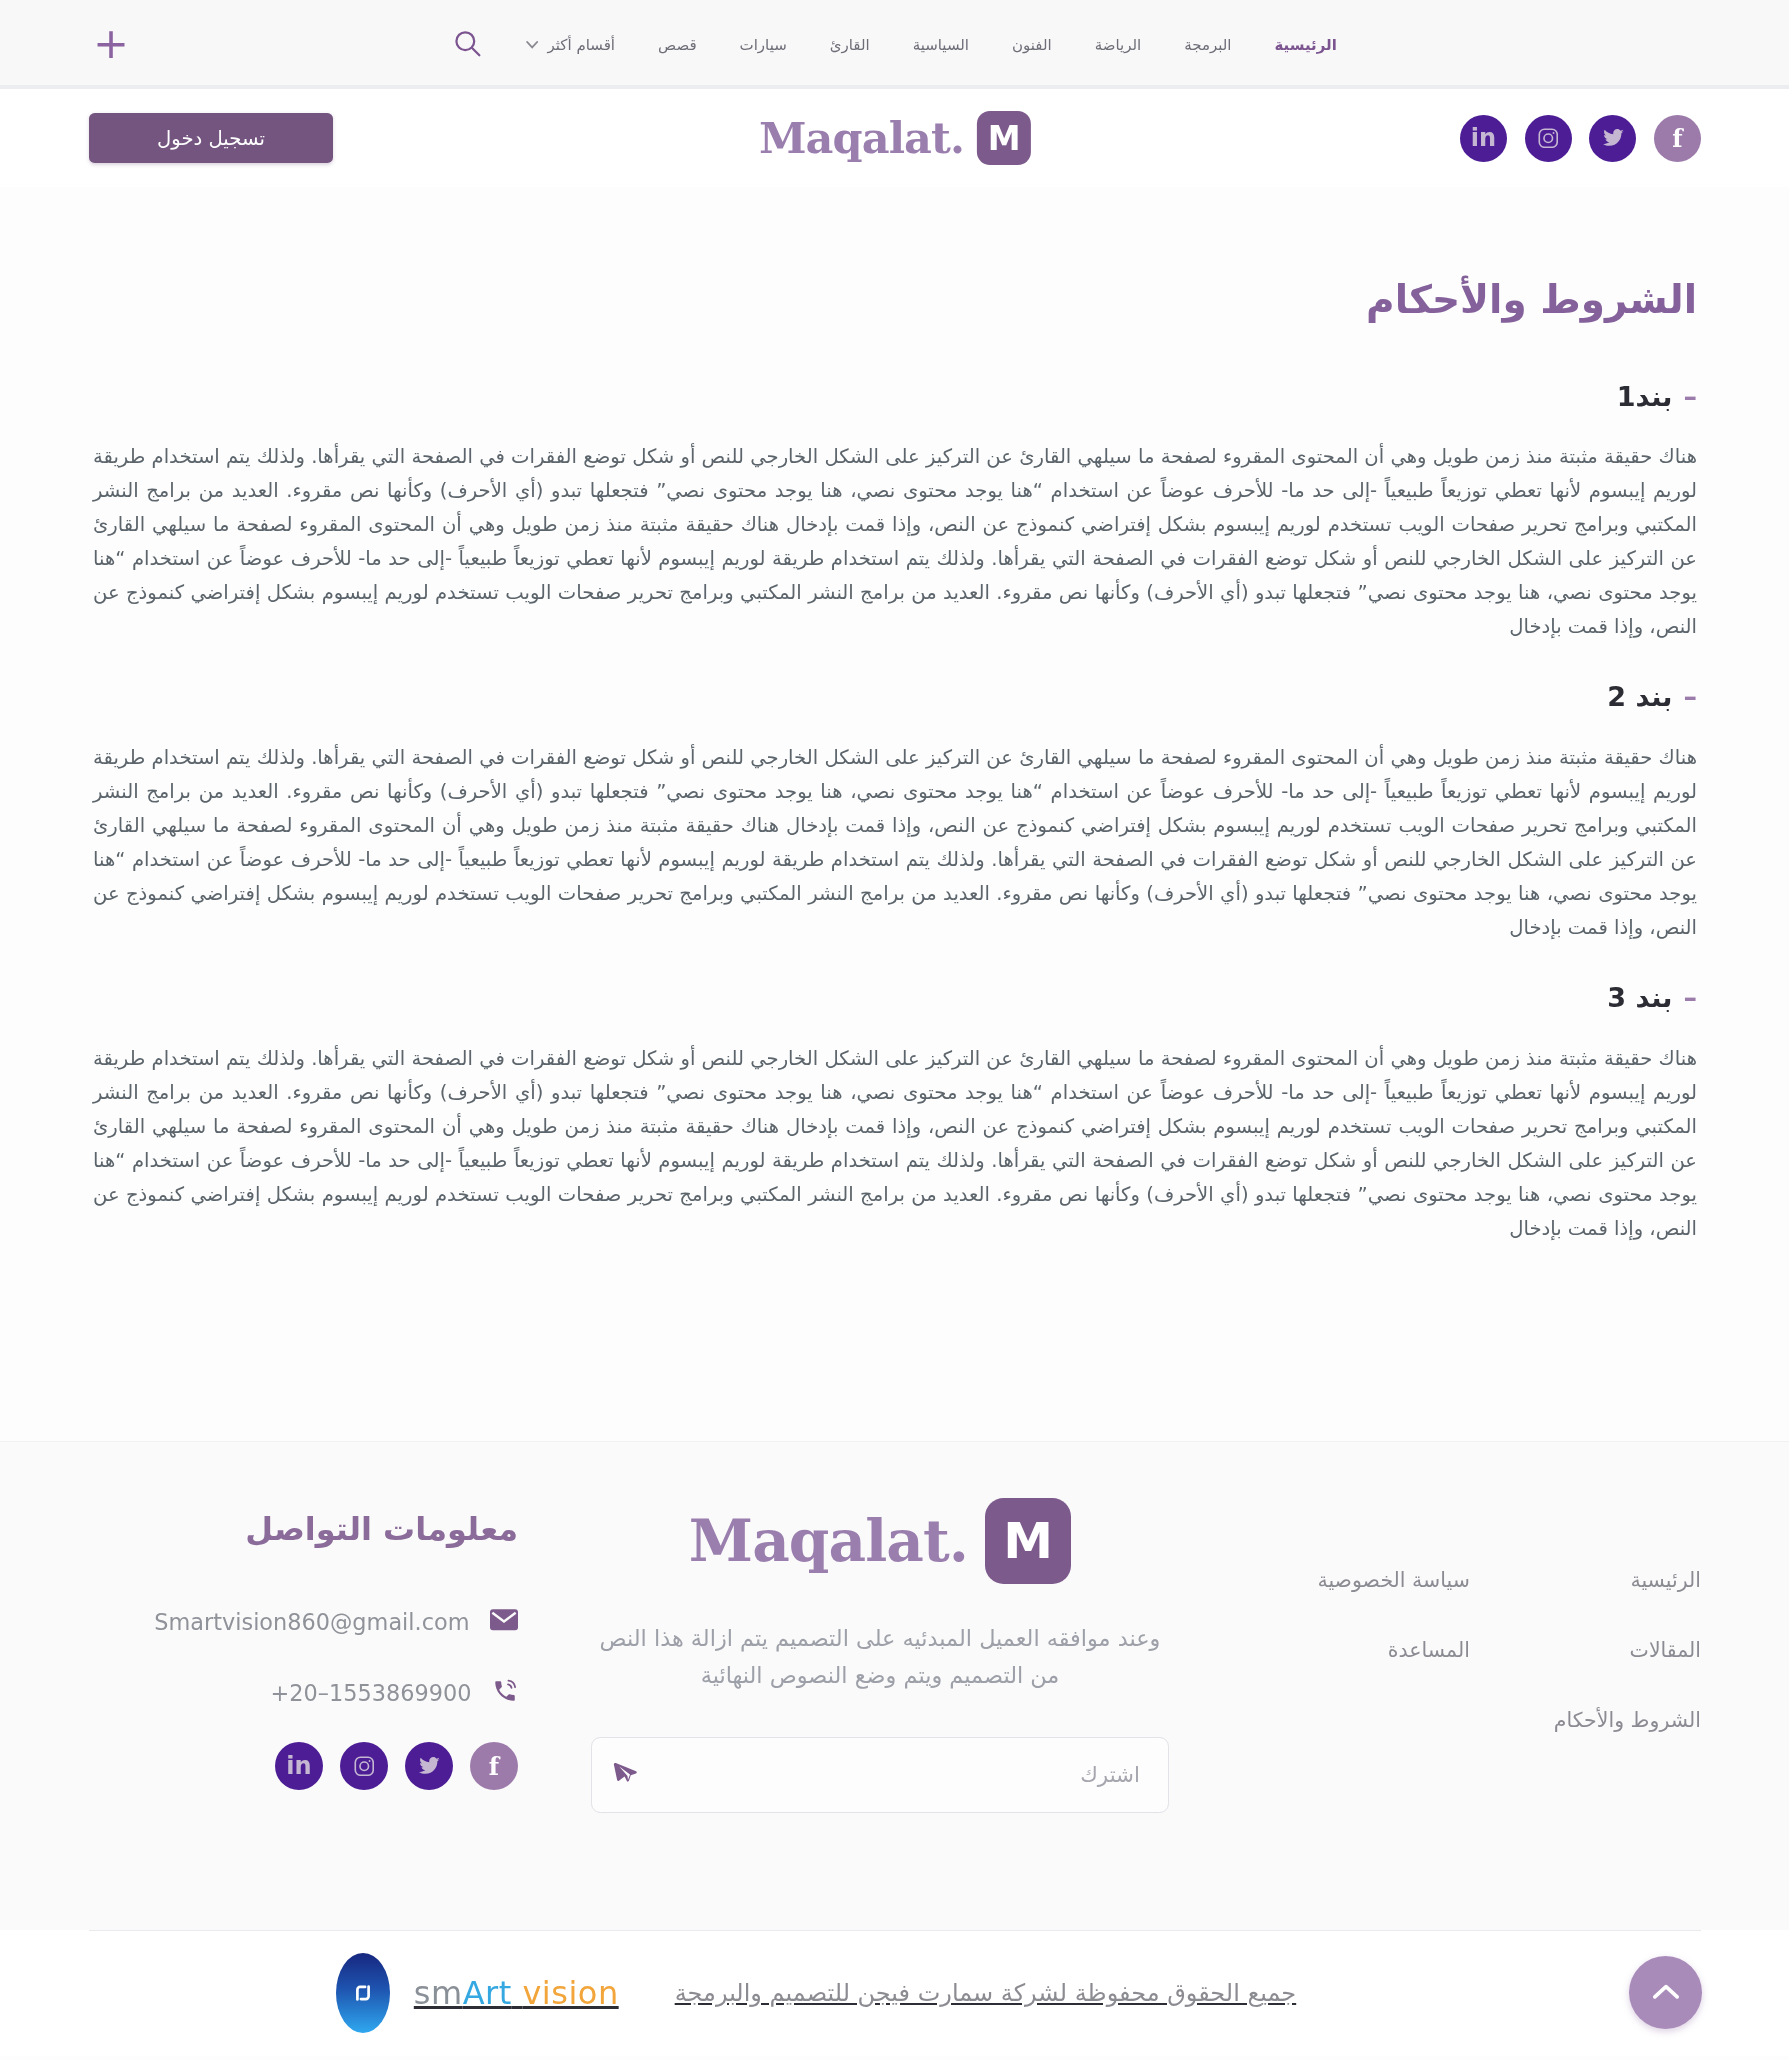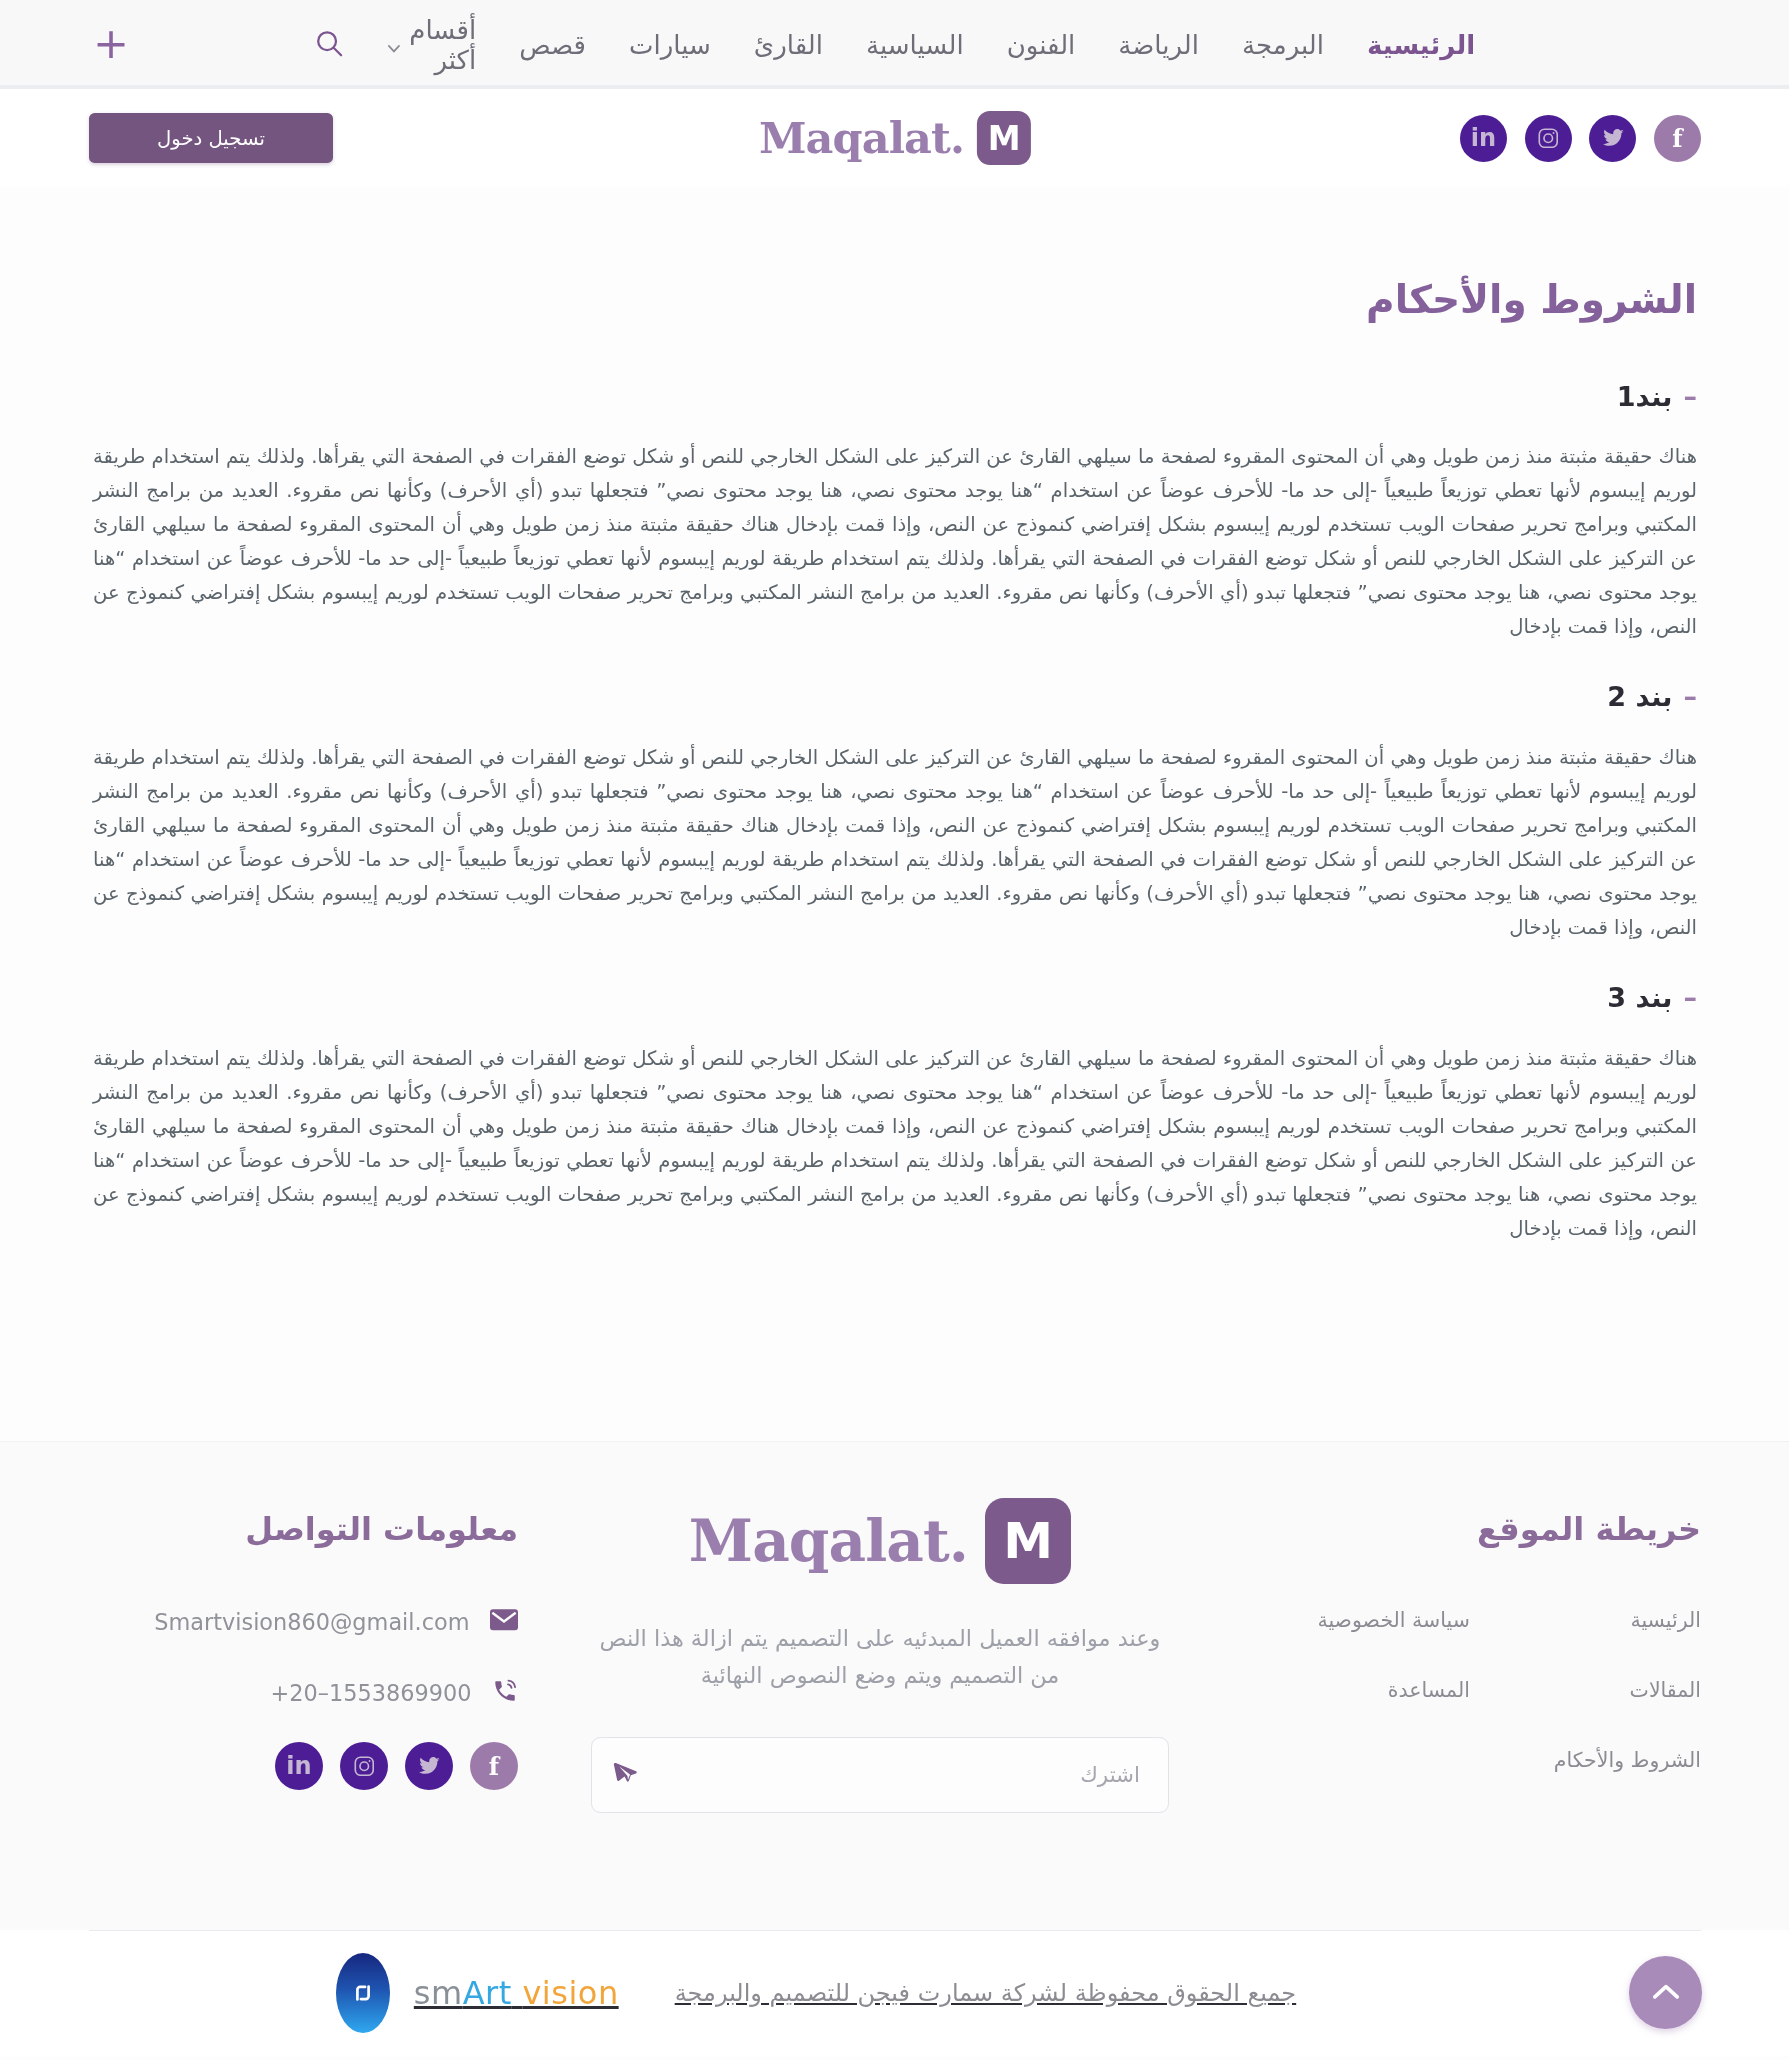--- a/index.html
+++ b/index.html
@@ -8,21 +8,21 @@
   a { text-decoration:none; cursor:pointer; }
   button { cursor:pointer; border:none; background:none; font-family:inherit; }
 
   
   .topbar { height:89px; background:#f8f8f9; border-bottom:4.7px solid #ecedf1; position:relative; }
   .plus-btn { position:absolute; left:93px; top:50%; transform:translateY(-50%);
               font-size:43px; font-weight:400; color:#8a63a0; line-height:1; }
   .topnav { position:absolute; left:50%; transform:translateX(-50%); height:89px;
             display:flex; align-items:center; gap:43px; }
   .nav-item { position:relative; display:flex; align-items:center; height:89px;
-              font-size:26px; color:#6e6e78; gap:8.4px; }
+              font-size:15px; color:#6e6e78; gap:8.4px; }
   .nav-item.active { color:#7b5490; font-weight:bold; }
   .nav-item.active::after { content:""; position:absolute; bottom:-4.7px; right:-8.4px; left:-8.4px;
               height:4.7px; background:#7b5490; border-radius:1.9px; }
   .search-btn { display:flex; align-items:center; }
 
   
   .header { height:98px; background:#ffffff; display:flex; align-items:center;
             padding:0 89px; position:relative; }
   .login-btn { width:244px; height:50px; background:#745580; color:#fff; border-radius:5.6px;
                font-size:19.6px; box-shadow:0 1.9px 3.7px rgba(116,85,128,.25); }
@@ -177,21 +177,20 @@
       <span class="sec-marker">–</span>
       <span>بند 3</span>
     </div>
     <p class="sec-body">هناك حقيقة مثبتة منذ زمن طويل وهي أن المحتوى المقروء لصفحة ما سيلهي القارئ عن التركيز على الشكل الخارجي للنص أو شكل توضع الفقرات في الصفحة التي يقرأها. ولذلك يتم استخدام طريقة لوريم إيبسوم لأنها تعطي توزيعاً طبيعياً -إلى حد ما- للأحرف عوضاً عن استخدام “هنا يوجد محتوى نصي، هنا يوجد محتوى نصي” فتجعلها تبدو (أي الأحرف) وكأنها نص مقروء. العديد من برامج النشر المكتبي وبرامج تحرير صفحات الويب تستخدم لوريم إيبسوم بشكل إفتراضي كنموذج عن النص، وإذا قمت بإدخال هناك حقيقة مثبتة منذ زمن طويل وهي أن المحتوى المقروء لصفحة ما سيلهي القارئ عن التركيز على الشكل الخارجي للنص أو شكل توضع الفقرات في الصفحة التي يقرأها. ولذلك يتم استخدام طريقة لوريم إيبسوم لأنها تعطي توزيعاً طبيعياً -إلى حد ما- للأحرف عوضاً عن استخدام “هنا يوجد محتوى نصي، هنا يوجد محتوى نصي” فتجعلها تبدو (أي الأحرف) وكأنها نص مقروء. العديد من برامج النشر المكتبي وبرامج تحرير صفحات الويب تستخدم لوريم إيبسوم بشكل إفتراضي كنموذج عن النص، وإذا قمت بإدخال</p>
   </div>
 </div>
 
 <div class="footer">
 
   <div class="col-sitemap">
-    <h3 class="f-title">خريطة الموقع</h3>
     <div class="sitemap-cols">
       <div class="sitemap-col">
         <a class="f-link">الرئيسية</a>
         <a class="f-link">المقالات</a>
         <a class="f-link">الشروط والأحكام</a>
       </div>
       <div class="sitemap-col">
         <a class="f-link">سياسة الخصوصية</a>
         <a class="f-link">المساعدة</a>
       </div>

